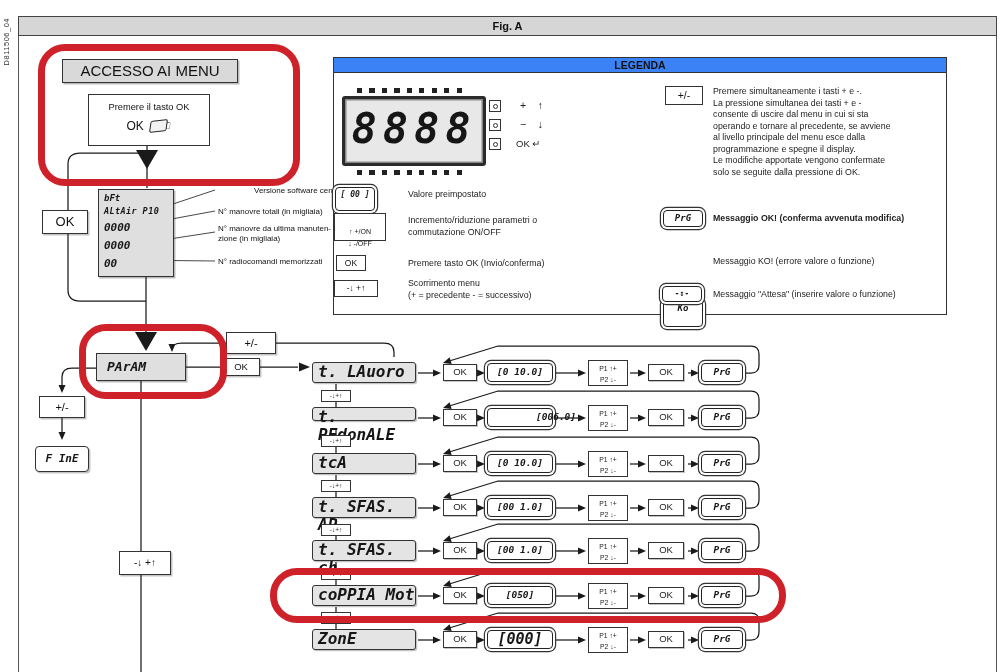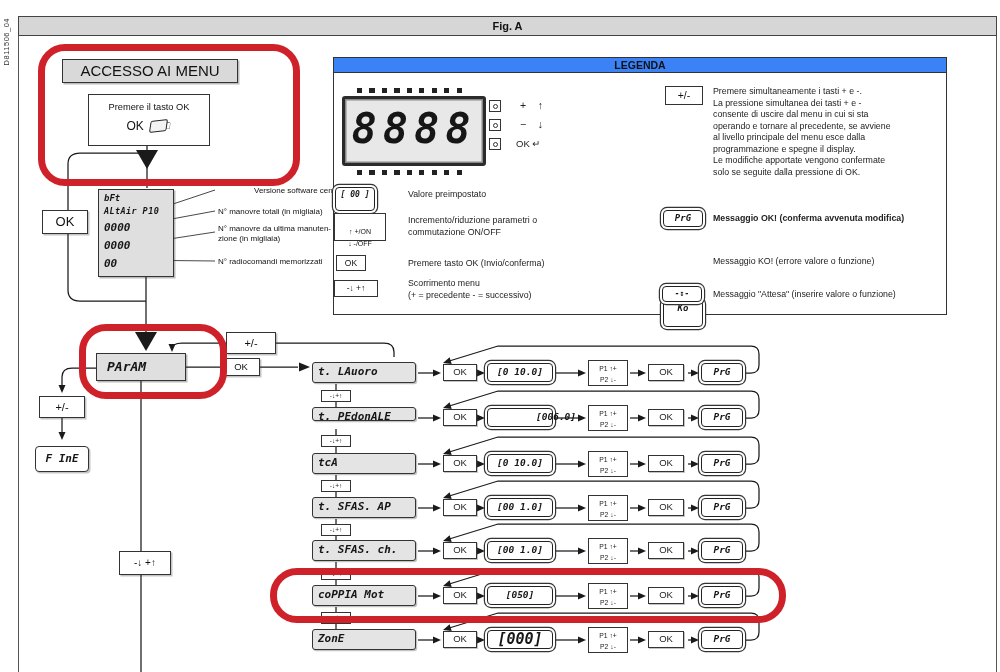--- a/index.html
+++ b/index.html
@@ -4,21 +4,21 @@
 <style>
   html,body{margin:0;padding:0;background:#fff;}
   #canvas{position:relative;width:1000px;height:672px;background:#fff;overflow:hidden;
           font-family:"Liberation Sans",sans-serif;color:#111;}
   .abs{position:absolute;box-sizing:border-box;}
   .seg{font-family:"DejaVu Sans Mono",monospace;font-style:italic;font-weight:bold;color:#161616;}
   .gray{background:#dfdfdf;border:1.3px solid #333;box-shadow:1.5px 1.5px 0 rgba(60,60,60,.35);}
   .white{background:#fff;border:1.3px solid #333;box-shadow:1.5px 1.5px 0 rgba(60,60,60,.3);}
   .vbox{background:#fff;border:1.1px solid #222;border-radius:4px;
         box-shadow:0 0 0 2px #fff,0 0 0 3.2px #333;text-align:center;}
-  .mbox{background:#e4e4e4;border:1.2px solid #333;border-radius:3px;font-size:11px;
+  .mbox{background:#e4e4e4;border:1.2px solid #333;border-radius:3px;font-size:16px;
         padding-left:5px;box-shadow:1.2px 1.2px 0 rgba(60,60,60,.3);}
   .okbox{background:#fff;border:1.2px solid #333;text-align:center;font-size:9.5px;color:#222;
          box-shadow:1px 1px 0 rgba(60,60,60,.3);}
   .conn{background:#fff;border:1px solid #333;font-size:6.5px;line-height:10px;text-align:center;color:#222;}
   .ppbox{background:#fff;border:1.1px solid #333;font-size:6.8px;line-height:11px;text-align:center;
          white-space:pre;padding-top:2px;color:#222;}
   .red{border:7px solid #cf2129;border-radius:27px;background:transparent;pointer-events:none;}
   .vlabel{font-size:8px;line-height:9.5px;color:#111;white-space:pre-line;}
   .ltext{font-size:8.8px;color:#222;white-space:pre-line;line-height:11.5px;}
   .dots{background:repeating-linear-gradient(90deg,#222 0 5px,transparent 5px 12.5px);}

